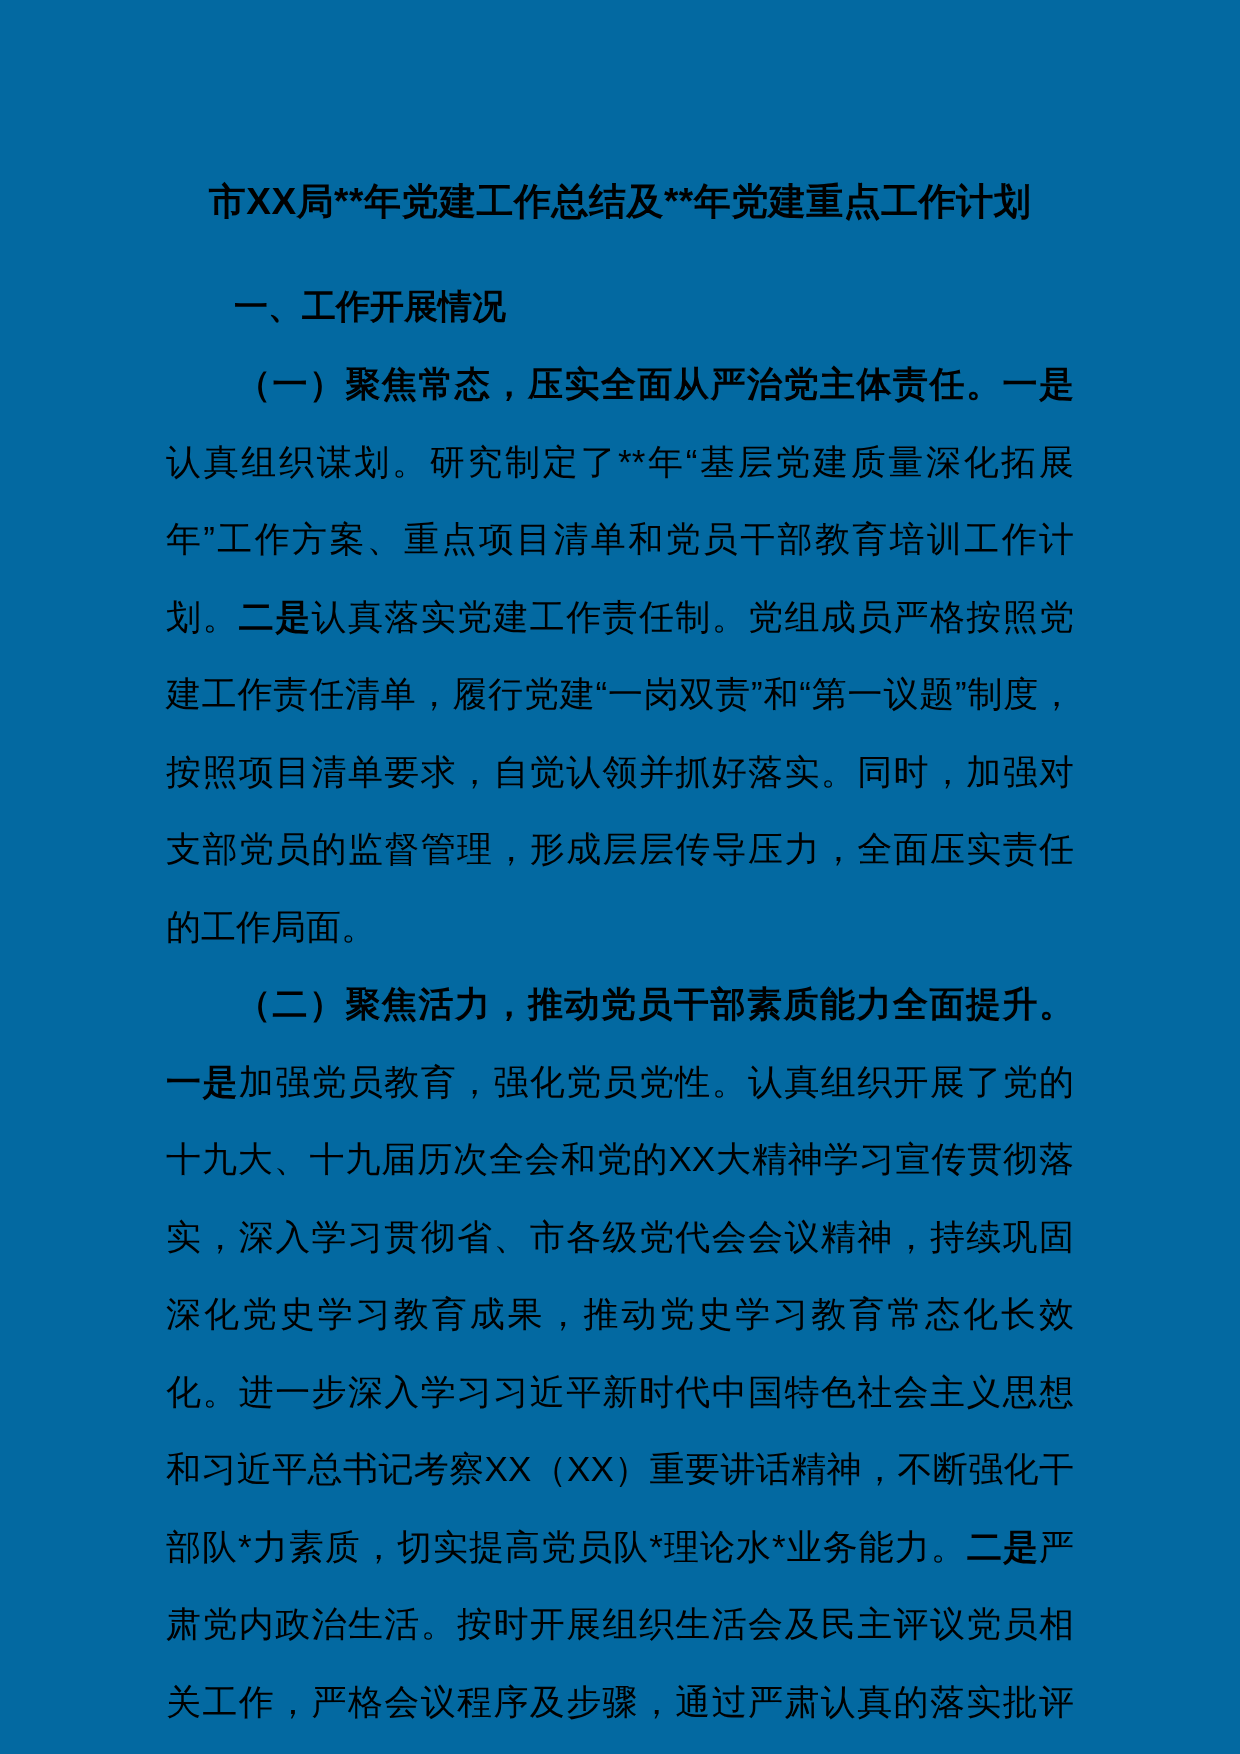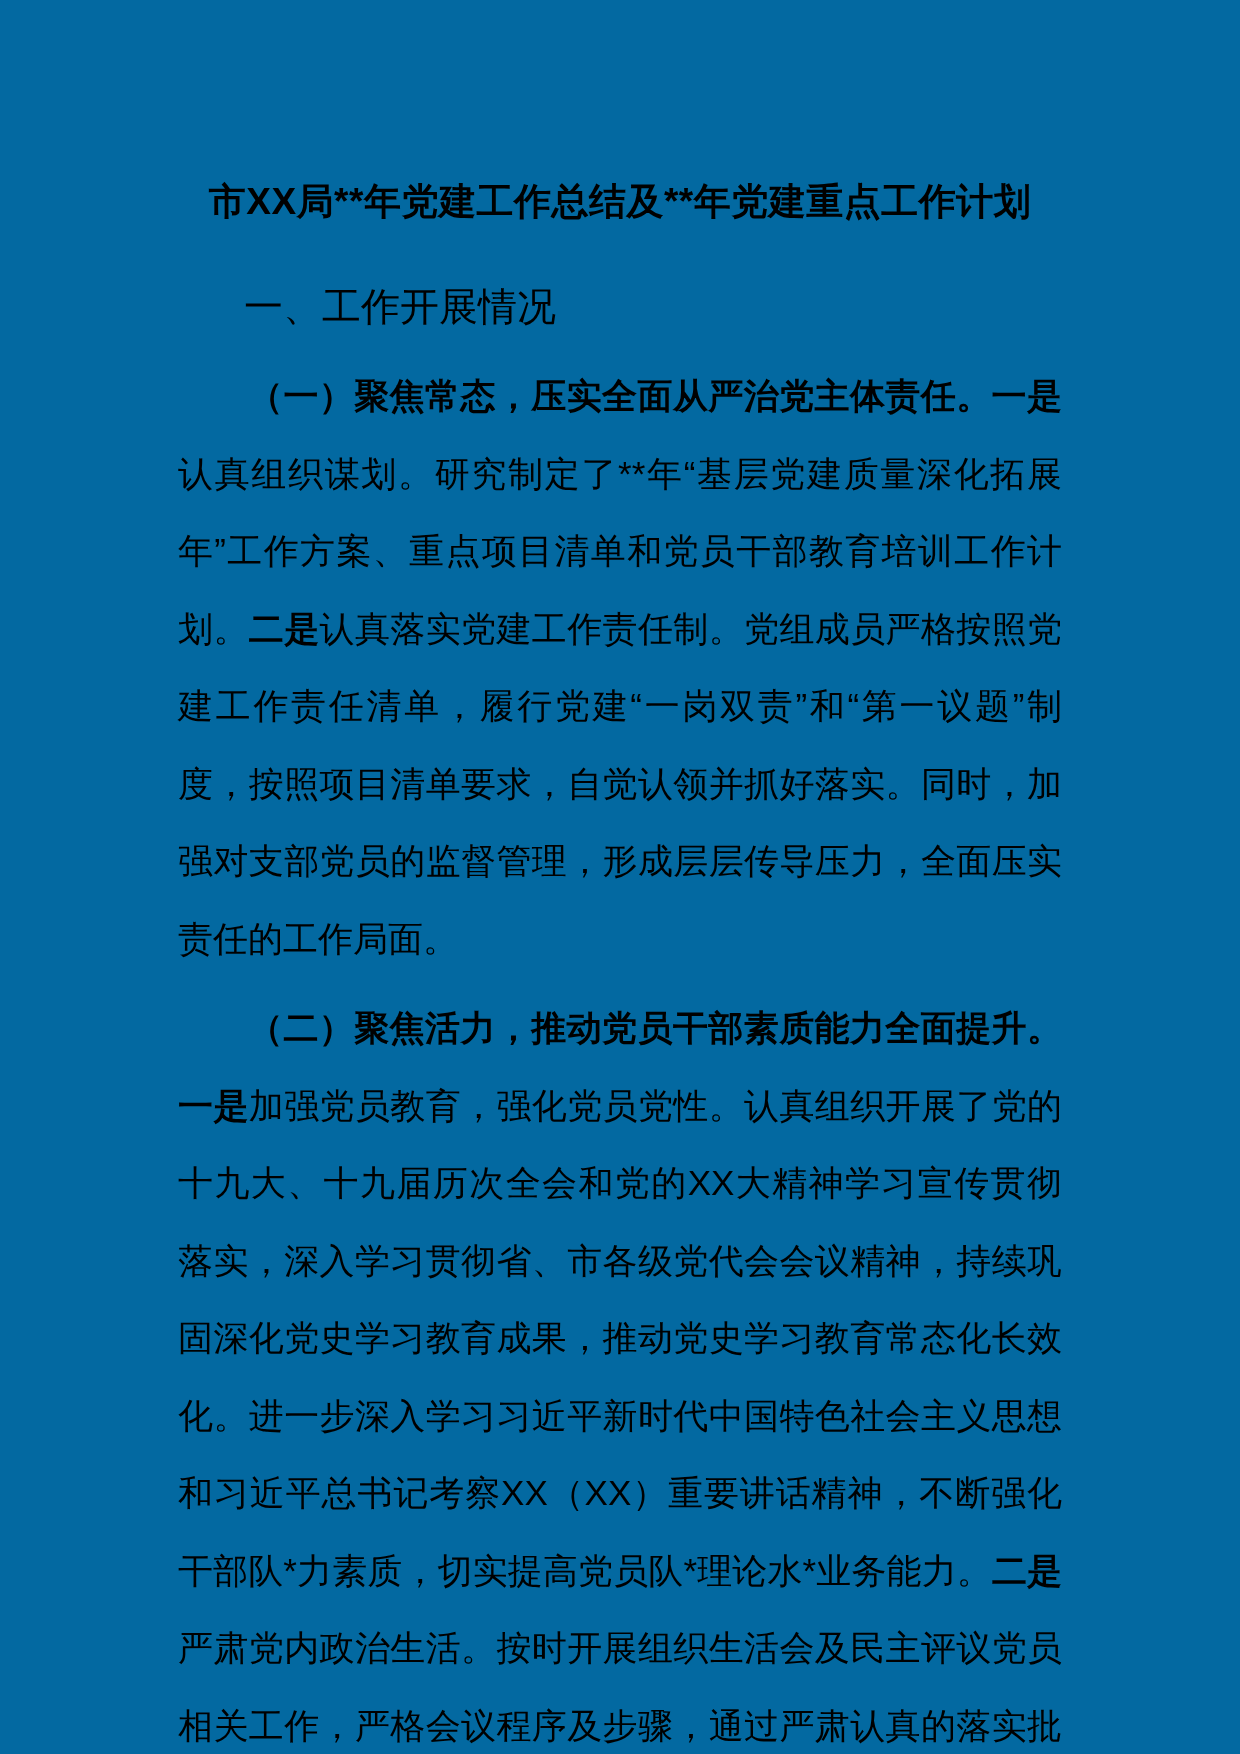--- a/index.html
+++ b/index.html
@@ -24,32 +24,32 @@
   }
   .doc-title {
     font-size: 37px;
     font-weight: 700;
     text-align: center;
     line-height: 1.3;
     margin: 0;
     letter-spacing: 0.5px;
   }
   .section-heading {
-    font-size: 39px;
-    font-weight: 400;
+    font-size: 34px;
+    font-weight: 700;
     text-indent: 2em;
     line-height: 77px;
     margin: 42px 0 0 0;
   }
   p.body-para {
     font-size: 35px;
     line-height: 77.5px;
     text-indent: 2em;
     text-align: justify;
-    margin: 12px;
+    margin: 0;
   }
   p.body-para .run-bold {
     font-weight: 700;
   }
 </style>
 </head>
 <body>
 
 <div class="page">
   <h1 class="doc-title">市XX局**年党建工作总结及**年党建重点工作计划</h1>

